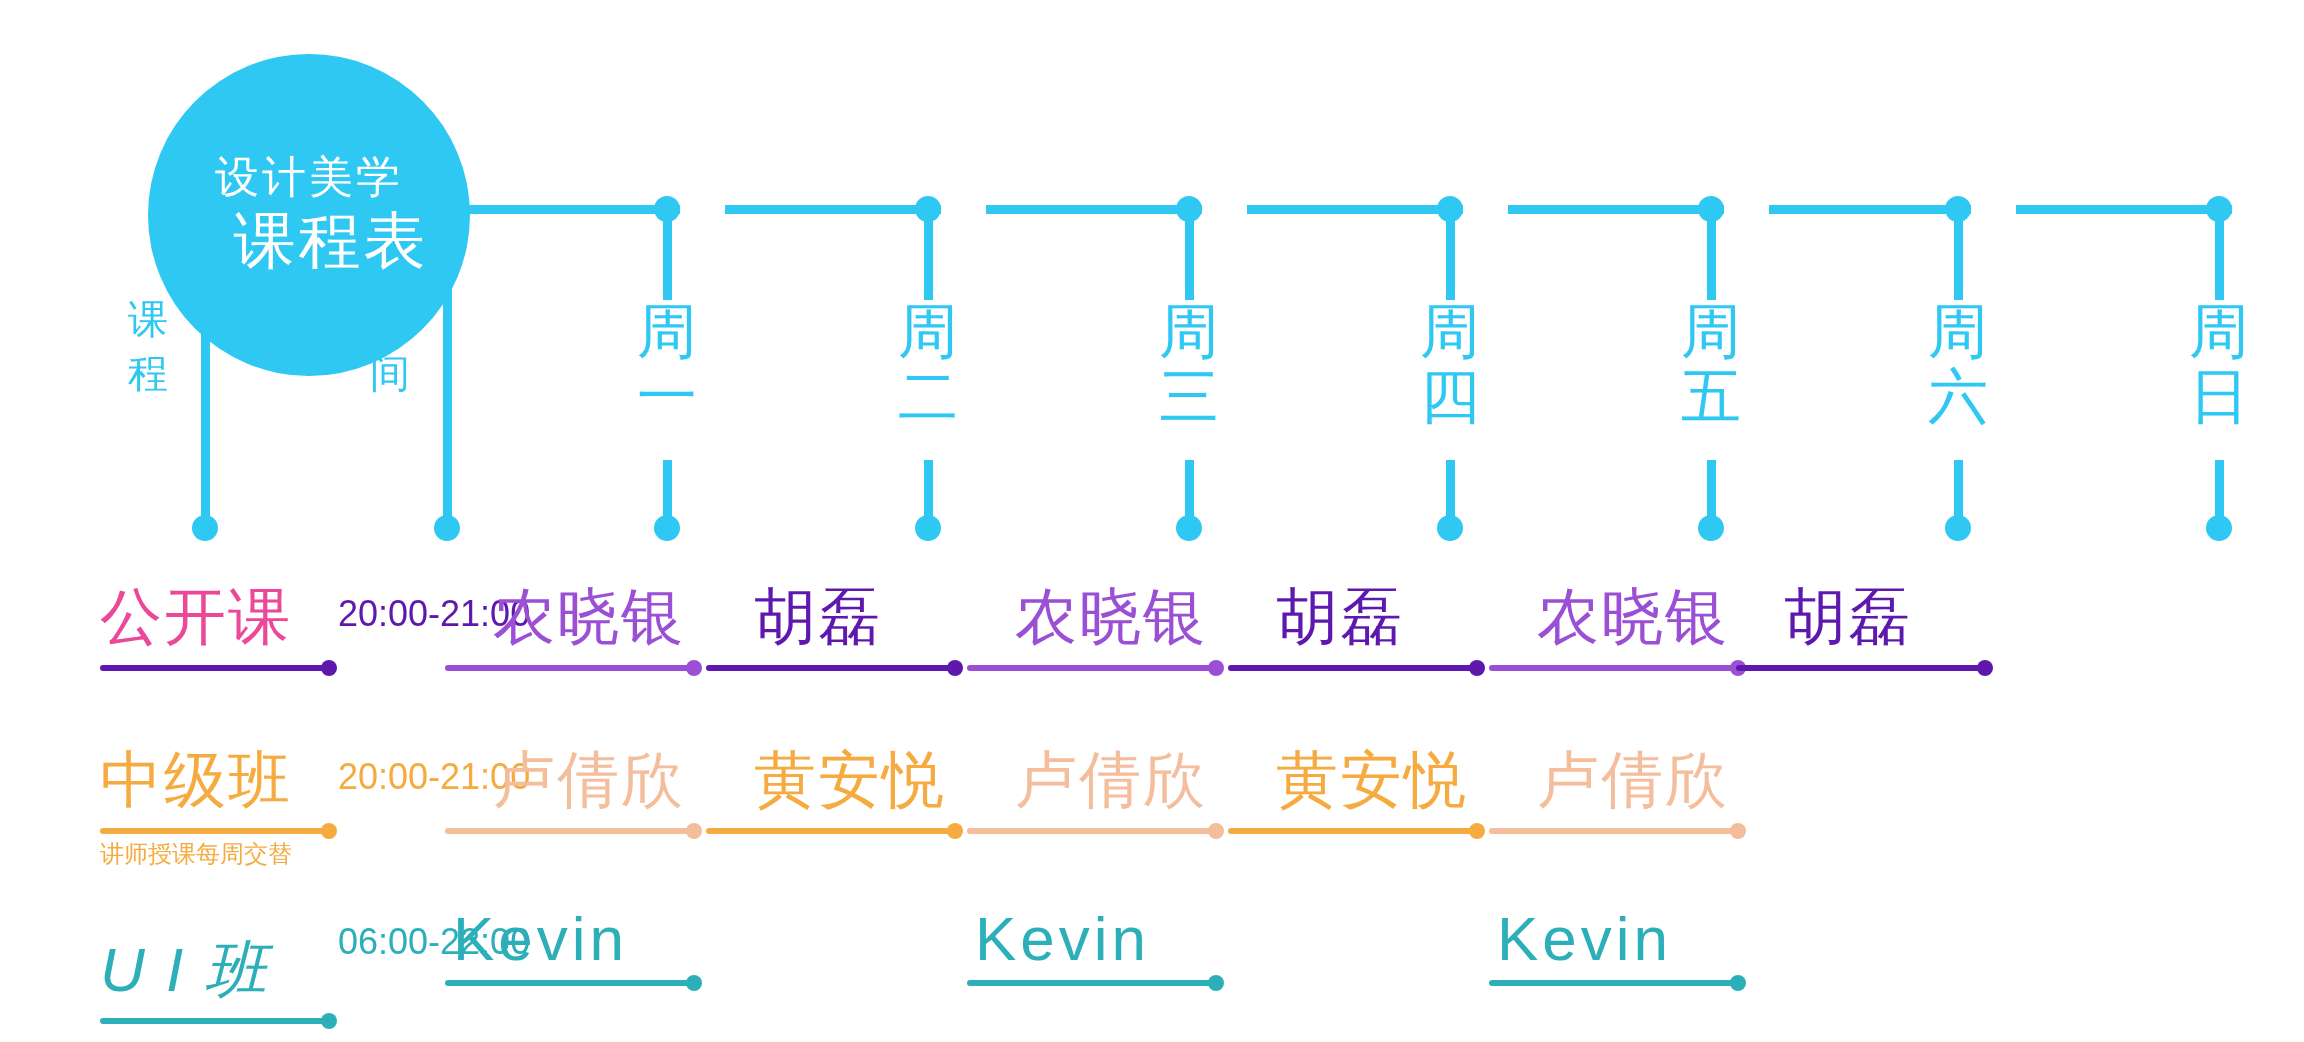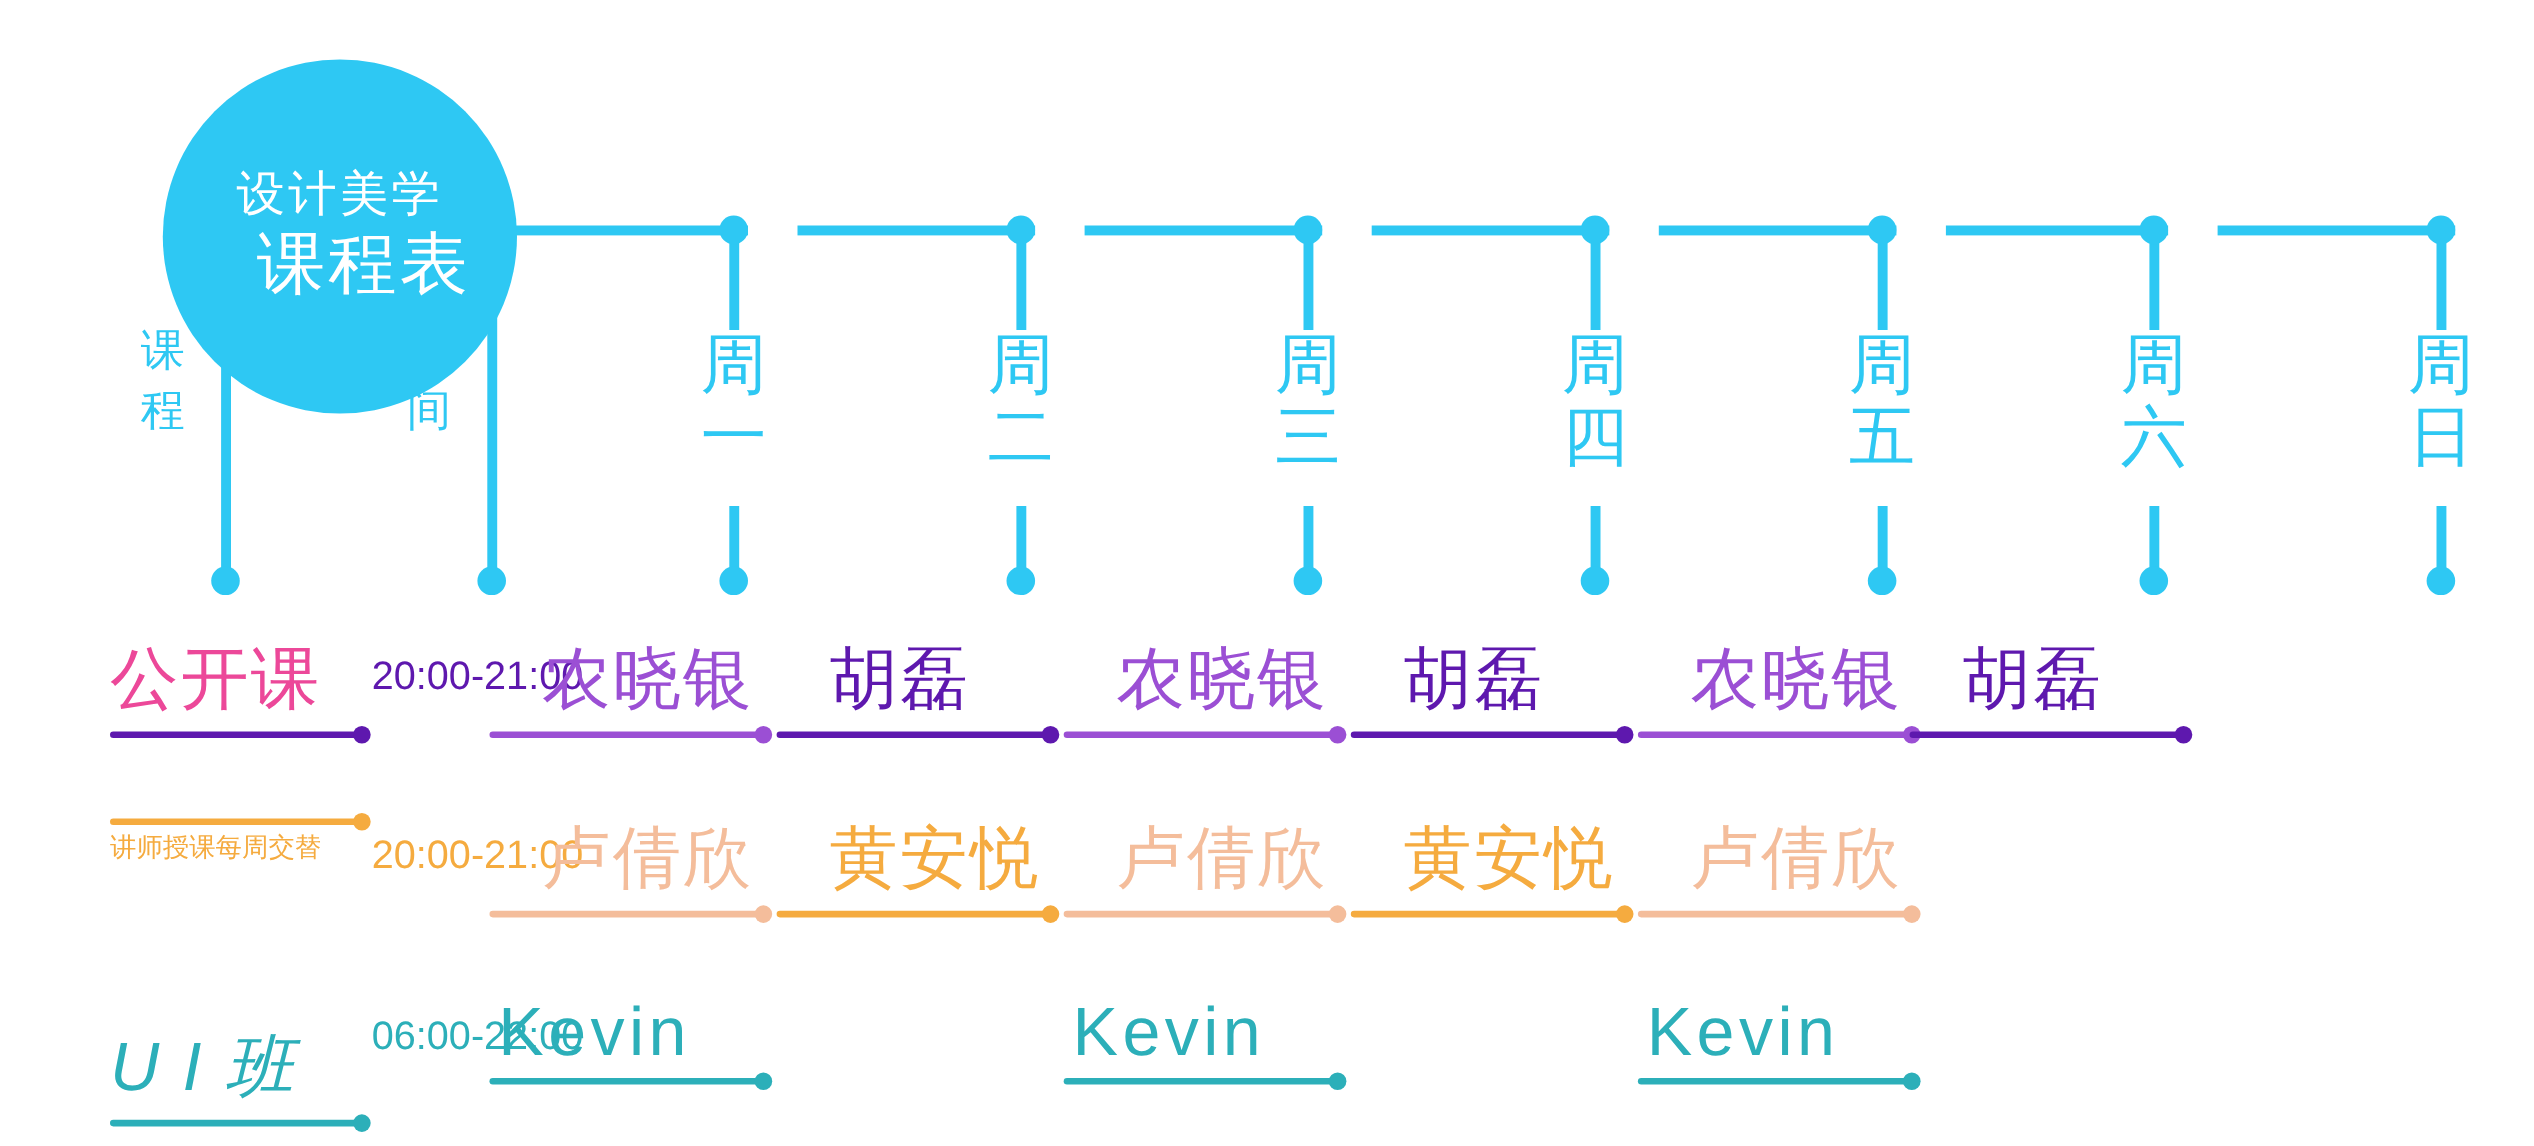--- a/index.html
+++ b/index.html
@@ -269,20 +269,21 @@
           <i style="background: rgb(155, 79, 212);"></i>
         </div>
       </div>
       <div class="cell" style="left: 1736px; top: 575px; width: 252px;">
         <span class="cell-text name-cn" style="color: rgb(94, 24, 174); text-align: left; padding-left: 0px;">胡磊</span>
         <div class="cell-rule" style="width: 252px; background: rgb(94, 24, 174);">
           <i style="background: rgb(94, 24, 174);"></i>
         </div>
       </div>
       <div class="cell" style="left: 100px; top: 738px;">
+        <span class="cell-text row-title" style="color: rgb(245, 171, 63);">中级班</span>
         <div class="cell-rule" style="width: 232px; background: rgb(245, 171, 63);">
           <i style="background: rgb(245, 171, 63);"></i>
         </div>
         <span class="row-note" style="color: rgb(245, 171, 63);">讲师授课每周交替</span>
       </div>
       <div class="cell" style="left: 338px; top: 756px;">
         <span class="cell-text row-time" style="color: rgb(245, 171, 63);">20:00-21:00</span>
       </div>
       <div class="cell" style="left: 445px; top: 738px; width: 252px;">
         <span class="cell-text name-cn" style="color: rgb(244, 189, 155); text-align: left; padding-left: 0px;">卢倩欣</span>

